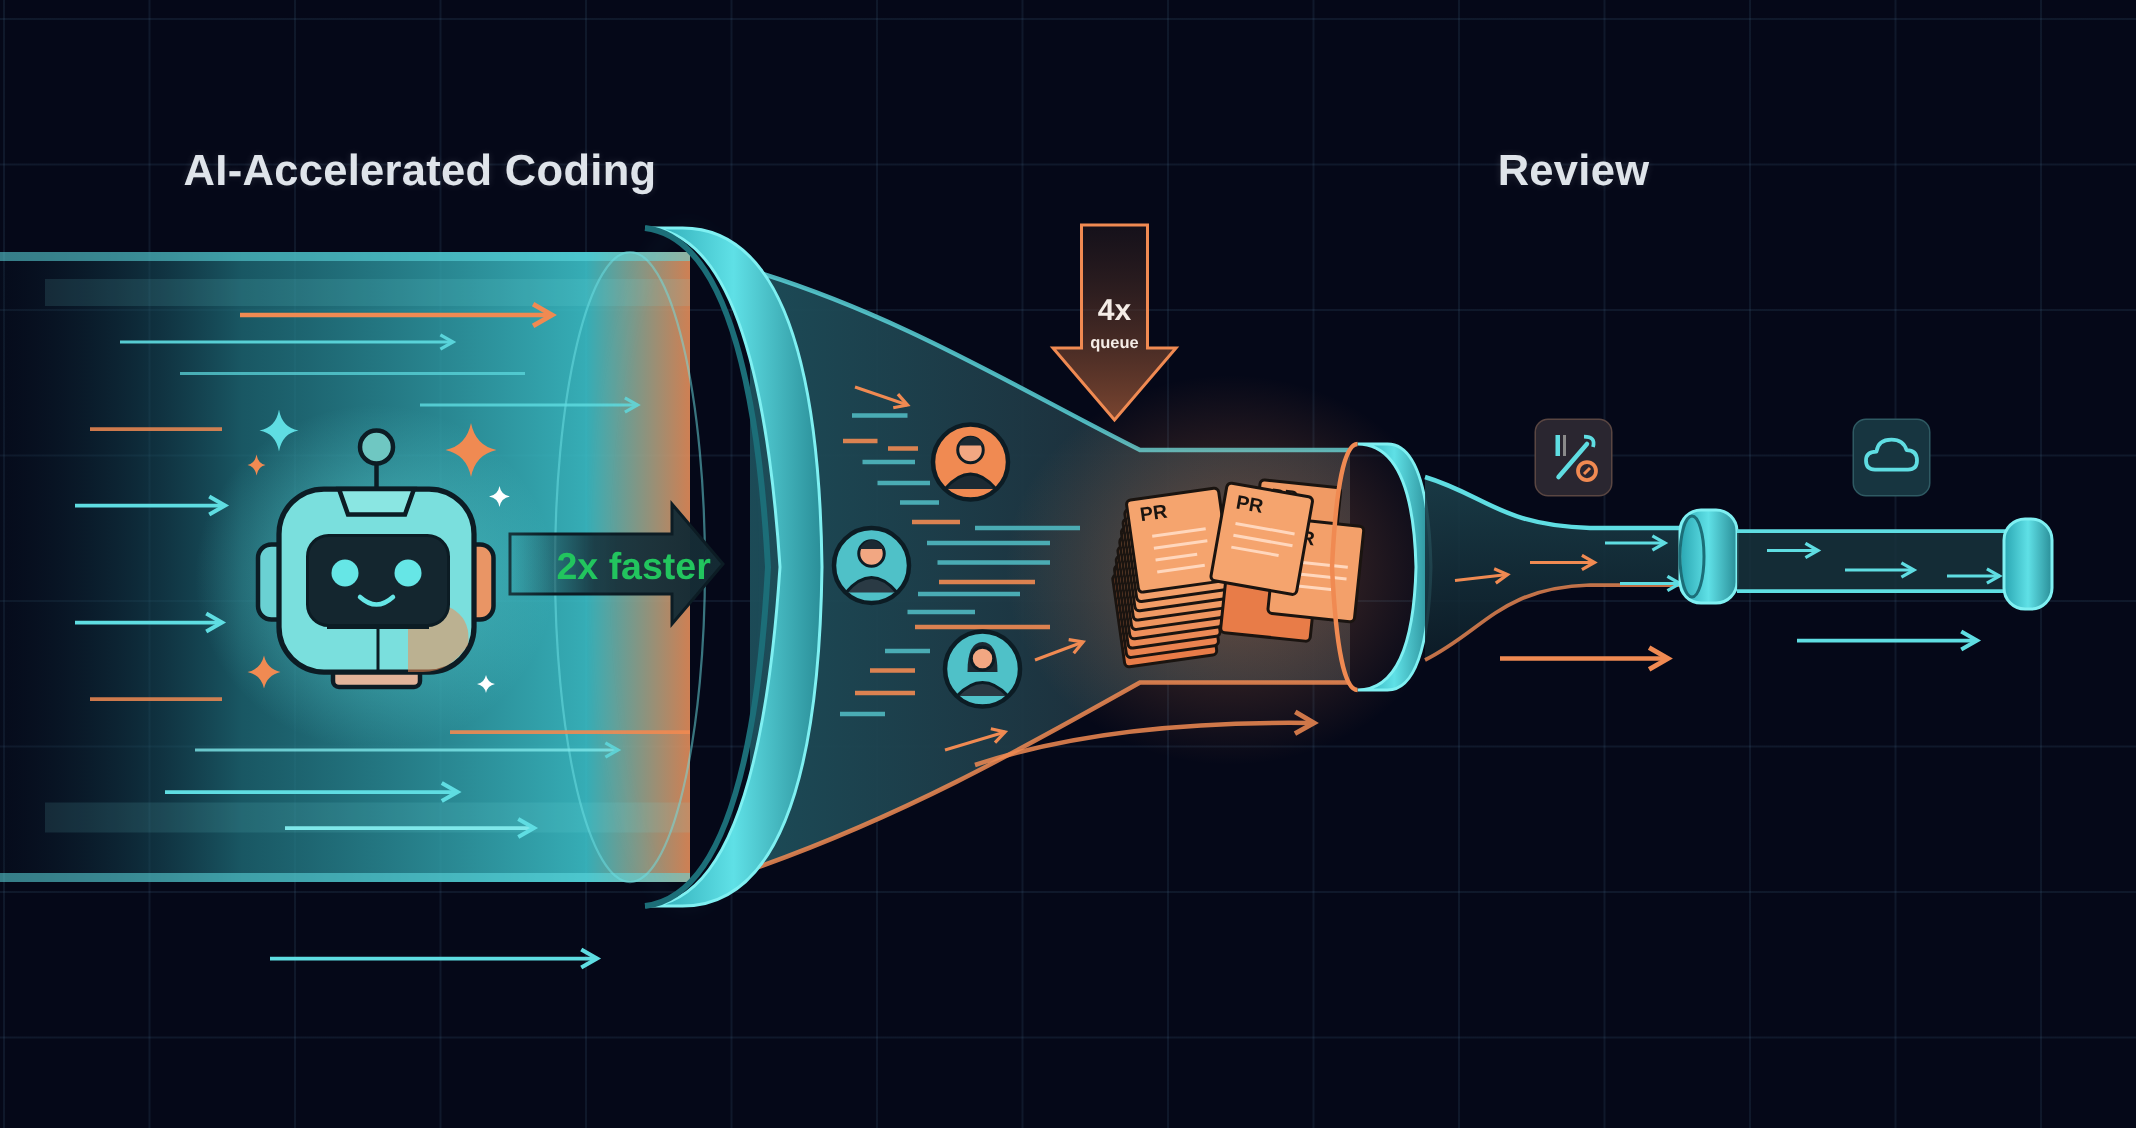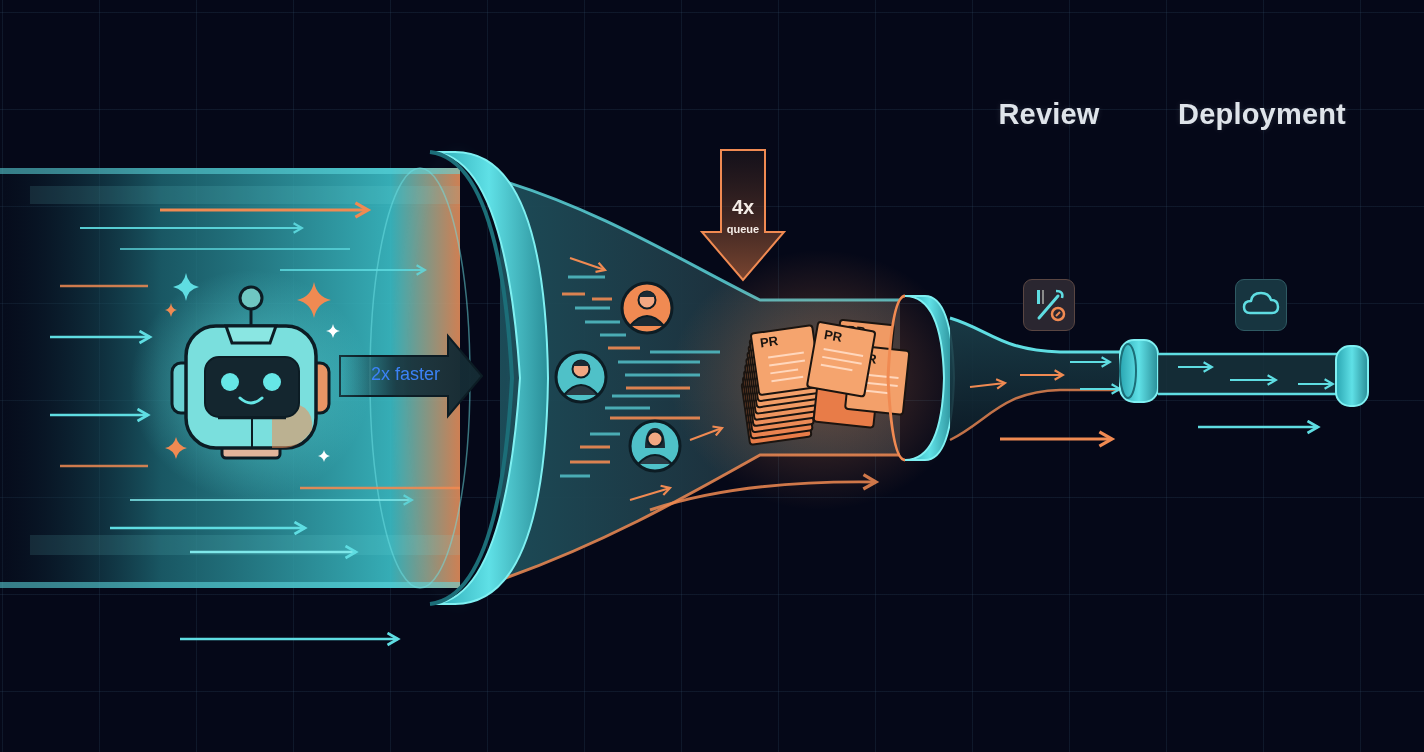--- a/index.html
+++ b/index.html
@@ -21,21 +21,21 @@
   .stage-title {
     position: absolute; top: 98px;
     color: #dfe4ea; font-weight: 700; font-size: 29px;
     letter-spacing: 0.2px; white-space: nowrap;
     transform: translateX(-50%);
     text-shadow: 0 0 6px rgba(255,255,255,0.12);
   }
   svg.art { position: absolute; left: 0; top: 0; }
   .label-faster {
     position: absolute; left: 371px; top: 364px;
-    color: #3b82f6; font-weight: 400; font-size: 18px; white-space: nowrap;
+    color: #22c55e; font-weight: 700; font-size: 25px; white-space: nowrap;
   }
   .label-4x {
     position: absolute; left: 743px; top: 196px; transform: translateX(-50%);
     color: #f4ece6; font-weight: 700; font-size: 20px;
   }
   .label-queue {
     position: absolute; left: 743px; top: 223px; transform: translateX(-50%);
     color: #f4ece6; font-weight: 700; font-size: 11px;
   }
   .pr-text { font-family: "Liberation Sans", sans-serif; font-weight: 700; }
@@ -279,22 +279,22 @@
       <line x1="1158" y1="354" x2="1350" y2="354" stroke="#5fdde2" stroke-width="2.5"></line>
       <line x1="1158" y1="394" x2="1350" y2="394" stroke="#5fdde2" stroke-width="2.5"></line>
       <line x1="1178" y1="367" x2="1212" y2="367" stroke="#5fdde2" stroke-width="2" marker-end="url(#tealHead)"></line>
       <line x1="1230" y1="380" x2="1276" y2="380" stroke="#5fdde2" stroke-width="2" marker-end="url(#tealHead)"></line>
       <line x1="1298" y1="384" x2="1333" y2="384" stroke="#5fdde2" stroke-width="2" marker-end="url(#tealHead)"></line>
       <rect x="1336" y="346" width="32" height="60" rx="14" fill="url(#ringGrad)" stroke="#7ff0f2" stroke-width="2"></rect>
       <line x1="1198" y1="427" x2="1318" y2="427" stroke="#5fdde2" stroke-width="2.5" marker-end="url(#tealHead)"></line>
     </g>
   </svg>
 
+  <div class="stage-title" style="left:280px">AI-Accelerated Coding</div>
   <div class="stage-title" style="left:1049px">Review</div>
-  <div class="stage-title" style="left:1262px">Deployment</div>
 
   <div class="label-faster">2x faster</div>
   <div class="label-4x">4x</div>
   <div class="label-queue">queue</div>
 
   <div class="icon-tile tile-testing">
     <svg width="50" height="50" viewBox="0 0 50 50">
       <rect x="13" y="10" width="3" height="14" fill="#5fdde2"></rect>
       <rect x="18" y="10" width="2" height="14" fill="#8a8a8a"></rect>
       <line x1="15" y1="38" x2="34" y2="16" stroke="#5fdde2" stroke-width="3" stroke-linecap="round"></line>

